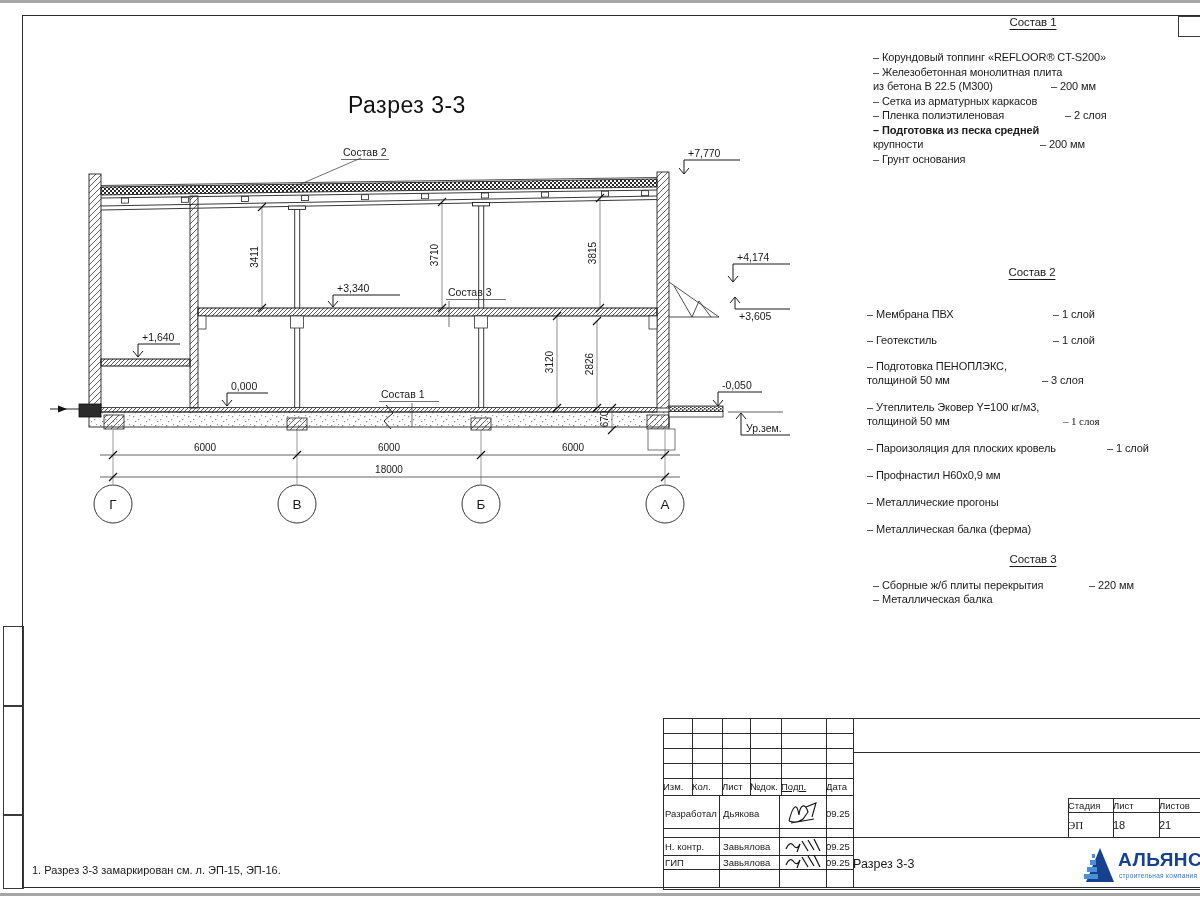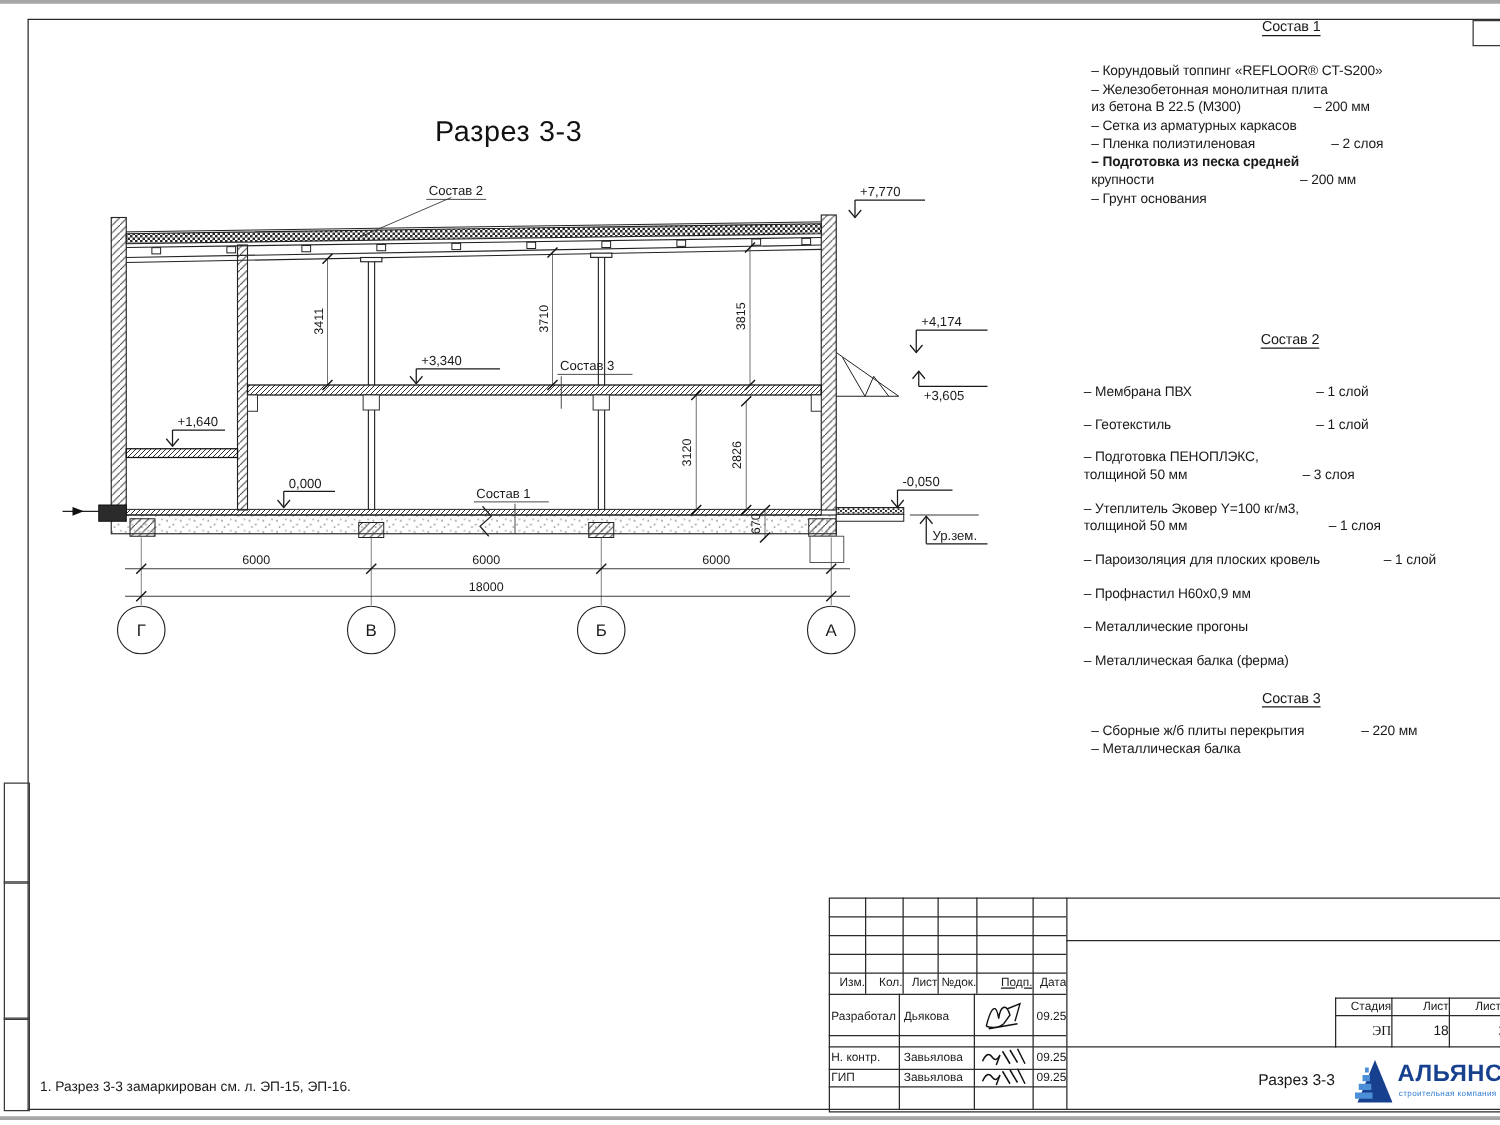--- a/index.html
+++ b/index.html
@@ -18,21 +18,21 @@
   .cv{position:absolute;top:0;white-space:nowrap;}
   
   svg{font-family:"Liberation Sans",sans-serif;}
   .dimtxt{font-size:10px;fill:#1a1a1a;}
   .elevtxt{font-size:10.5px;fill:#1a1a1a;}
   .lbltxt{font-size:10.5px;fill:#1a1a1a;}
   .gridtxt{font-size:13.5px;fill:#1a1a1a;}
   .bigtitle{position:absolute;font-size:23px;letter-spacing:0.5px;color:#111;}
   
   .tb{position:absolute;font-size:9.5px;white-space:nowrap;overflow:hidden;}
-  .tbc{text-align:right;}
+  .tbc{text-align:left;}
   .note{position:absolute;font-size:11px;color:#1a1a1a;white-space:nowrap;}
   .logoname{position:absolute;font-weight:bold;font-size:19px;color:#17418f;letter-spacing:0.5px;}
   .logosub{position:absolute;font-size:6.5px;color:#2f7bd0;letter-spacing:0.3px;}
 </style>
 </head>
 <body>
 
 <div id="sheet">
 
   <div class="pageedge" style="top:0;"></div>
@@ -285,21 +285,21 @@
     <div class="cl" style="top:136.5px;"><span>– Грунт основания</span></div>
   </div>
 
   <div class="comp" style="left:862px;top:266px;width:340px;">
     <div class="comp-h">Состав 2</div>
     <div class="cl" style="top:42px;"><span>– Мембрана ПВХ</span><span class="cv" style="left:186px;">– 1 слой</span></div>
     <div class="cl" style="top:68px;"><span>– Геотекстиль</span><span class="cv" style="left:186px;">– 1 слой</span></div>
     <div class="cl" style="top:94px;"><span>– Подготовка ПЕНОПЛЭКС,</span></div>
     <div class="cl ind" style="top:108px;"><span>толщиной 50 мм</span><span class="cv" style="left:175px;">– 3 слоя</span></div>
     <div class="cl" style="top:135px;"><span>– Утеплитель Эковер Y=100 кг/м3,</span></div>
-    <div class="cl ind" style="top:149px;"><span>толщиной 50 мм</span><span class="cv" style="left:196px;">– 1 слоя</span></div>
+    <div class="cl ind" style="top:149px;"><span>толщиной 50 мм</span><span class="cv" style="left:196px;font-family:Liberation Serif, serif;">– 1 слоя</span></div>
     <div class="cl" style="top:176px;"><span>– Пароизоляция для плоских кровель</span><span class="cv" style="left:240px;">– 1 слой</span></div>
     <div class="cl" style="top:203px;"><span>– Профнастил Н60х0,9 мм</span></div>
     <div class="cl" style="top:230px;"><span>– Металлические прогоны</span></div>
     <div class="cl" style="top:257px;"><span>– Металлическая балка (ферма)</span></div>
   </div>
 
   <div class="comp" style="left:868px;top:553px;width:330px;">
     <div class="comp-h">Состав 3</div>
     <div class="cl" style="top:26px;"><span>– Сборные ж/б плиты перекрытия</span><span class="cv" style="left:216px;">– 220 мм</span></div>
     <div class="cl" style="top:40px;"><span>– Металлическая балка</span></div>

